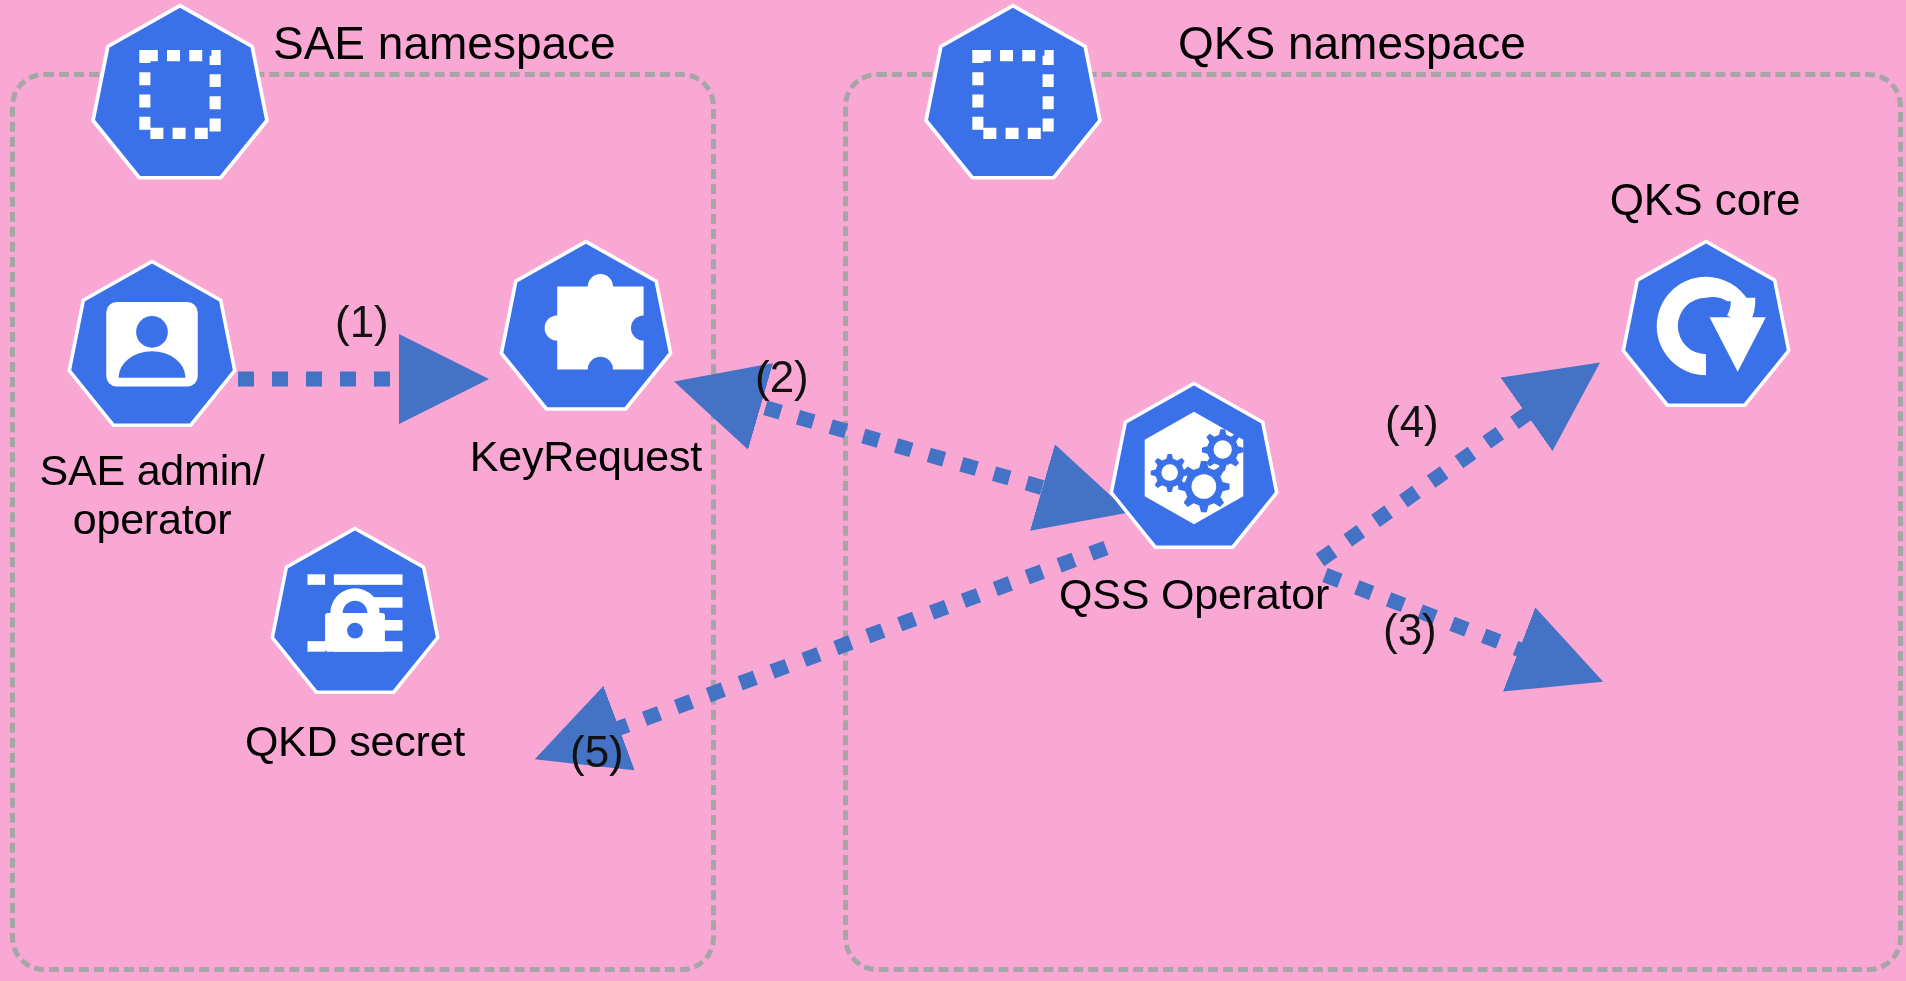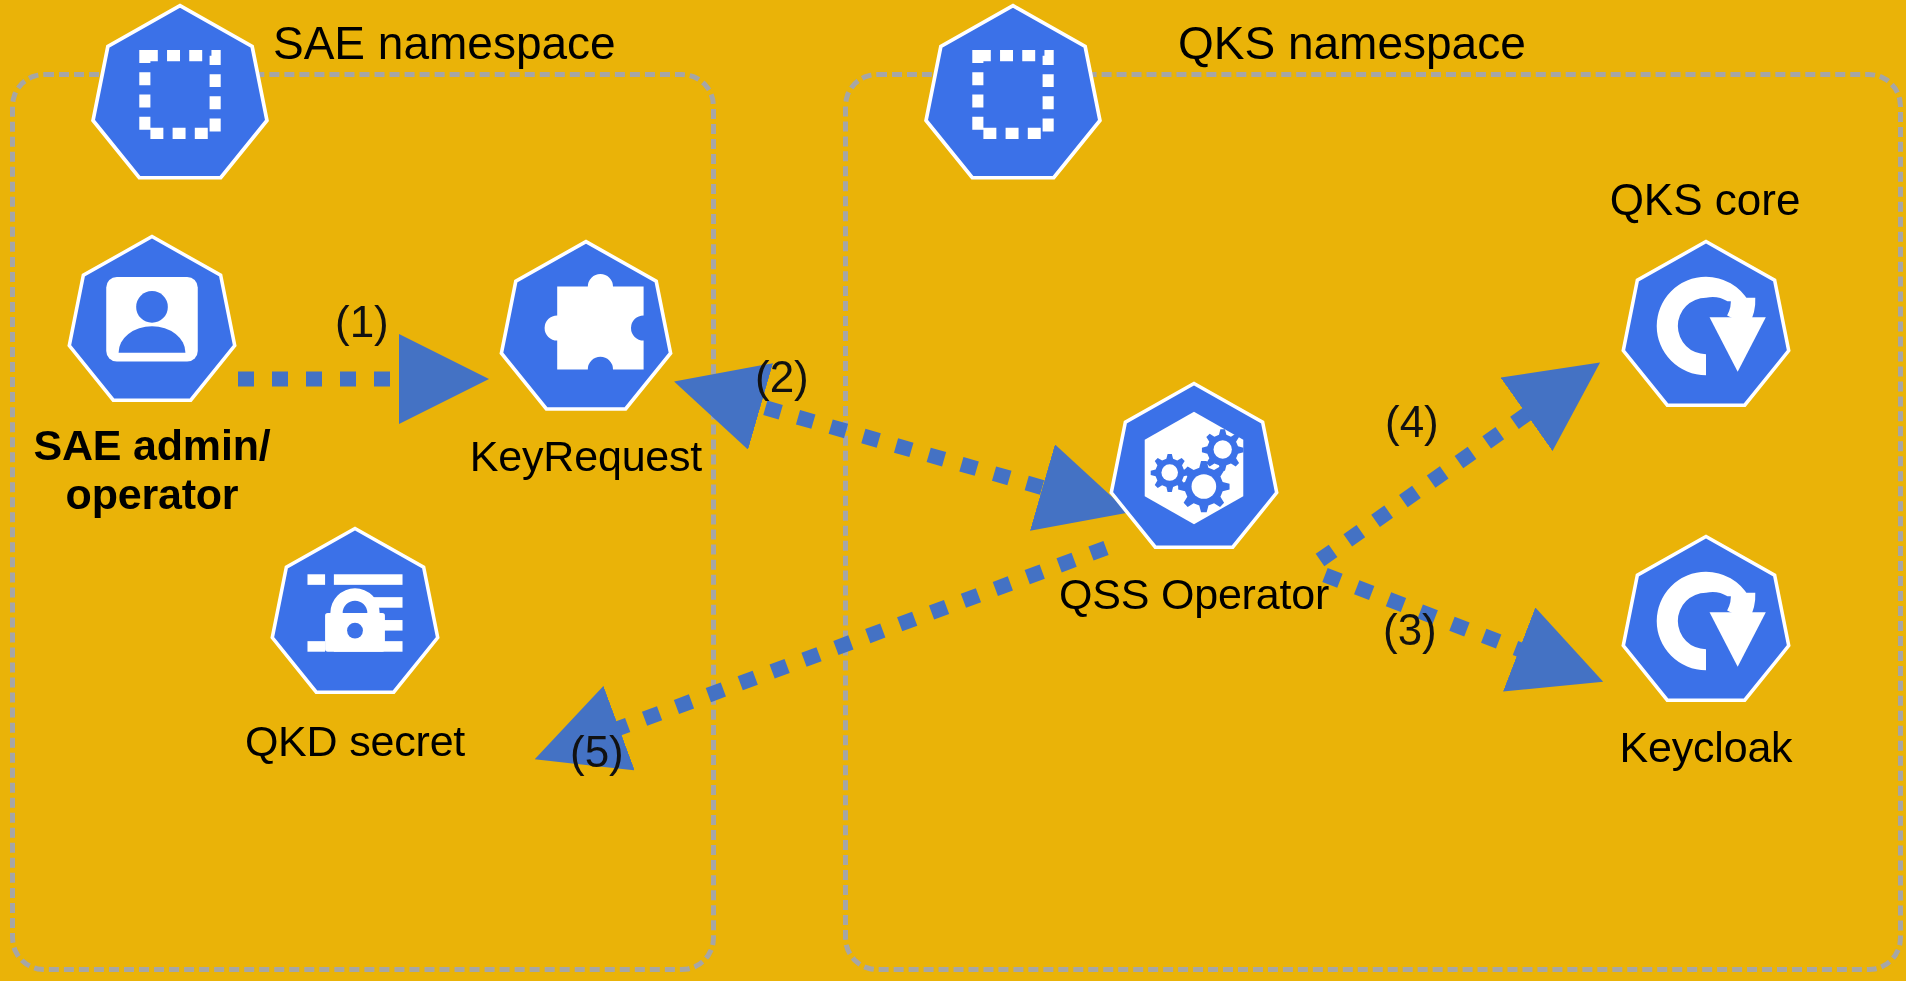--- a/index.html
+++ b/index.html
@@ -6,21 +6,21 @@
   html,body{margin:0;padding:0;background:#ffffff;}
   body{
     font-family:"Liberation Sans","DejaVu Sans",sans-serif;
     color:#000;
     -webkit-font-smoothing:antialiased;
   }
   #stage{
     position:relative;
     width:1906px;
     height:981px;
-    background:#eab308;
+    background:#f9a8d4;
     overflow:hidden;
   }
   
   .ns-box{
     position:absolute;
     border:5px dashed #a6a6a6;
     border-radius:34px;
     box-sizing:border-box;
     background:transparent;
   }
@@ -123,21 +123,21 @@
   <div class="ns-title" style="left:273px; top:20px;">SAE namespace</div>
 
   <div class="node" style="left:918px; top:2px;">
     <svg class="hept" width="190" height="185" viewBox="0 0 100 100">
       <polygon points="50,2 89,24 97,64 72,95 28,95 3,64 11,24" fill="#3b71e8" stroke="#ffffff" stroke-width="2"></polygon>
       <rect x="31" y="29" width="38" height="42" fill="none" stroke="#ffffff" stroke-width="6" stroke-dasharray="7 5"></rect>
     </svg>
   </div>
   <div class="ns-title" style="left:1178px; top:20px;">QKS namespace</div>
 
-  <div class="node" style="left:62px; top:233px; width:180px;font-weight:bold;">
+  <div class="node" style="left:62px; top:258px; width:180px;">
     <svg class="hept" width="180" height="176" viewBox="0 0 100 100">
       <polygon points="50,2 89,24 97,64 72,95 28,95 3,64 11,24" fill="#3b71e8" stroke="#ffffff" stroke-width="2"></polygon>
       <rect x="24" y="25" width="52" height="48" rx="6" fill="#ffffff"></rect>
       <circle cx="50" cy="42" r="9" fill="#3b71e8"></circle>
       <path d="M31,68 a19,15 0 0 1 38,0 z" fill="#3b71e8"></path>
     </svg>
     <div class="node-label" style="margin-top:12px; width:300px;">SAE admin/
 operator</div>
   </div>
 
@@ -202,30 +202,20 @@
   <div class="node" style="left:1616px; top:238px; width:180px;">
     <svg class="hept" width="180" height="176" viewBox="0 0 100 100">
       <polygon points="50,2 89,24 97,64 72,95 28,95 3,64 11,24" fill="#3b71e8" stroke="#ffffff" stroke-width="2"></polygon>
       <path d="M50,22 a28,28 0 1 0 0,56 l0,-12 a16,16 0 1 1 0,-32 z" fill="#ffffff"></path>
       <path d="M50,22 a28,28 0 0 1 24.2,14 l-12,0 a16,16 0 0 0 -12.2,-2 z" fill="#ffffff"></path>
       <path d="M78,34 a28,28 0 0 1 -4,16 l-12,-6 a16,16 0 0 0 2,-10 z" fill="#ffffff"></path>
       <polygon points="52,45 84,45 68,76" fill="#ffffff"></polygon>
     </svg>
   </div>
 
-  <div class="node" style="left:1616px; top:533px; width:180px;">
-    <svg class="hept" width="180" height="176" viewBox="0 0 100 100">
-      <polygon points="50,2 89,24 97,64 72,95 28,95 3,64 11,24" fill="#3b71e8" stroke="#ffffff" stroke-width="2"></polygon>
-      <path d="M50,22 a28,28 0 1 0 0,56 l0,-12 a16,16 0 1 1 0,-32 z" fill="#ffffff"></path>
-      <path d="M50,22 a28,28 0 0 1 24.2,14 l-12,0 a16,16 0 0 0 -12.2,-2 z" fill="#ffffff"></path>
-      <path d="M78,34 a28,28 0 0 1 -4,16 l-12,-6 a16,16 0 0 0 2,-10 z" fill="#ffffff"></path>
-      <polygon points="52,45 84,45 68,76" fill="#ffffff"></polygon>
-    </svg>
-    <div class="node-label" style="margin-top:14px; width:300px;">Keycloak</div>
-  </div>
 
   <div class="step" style="left:335px; top:300px;">(1)</div>
   <div class="step" style="left:755px; top:355px;">(2)</div>
   <div class="step" style="left:1383px; top:608px;">(3)</div>
   <div class="step" style="left:1385px; top:400px;">(4)</div>
   <div class="step" style="left:570px; top:730px;">(5)</div>
 
 </div>
 
 </body></html>

